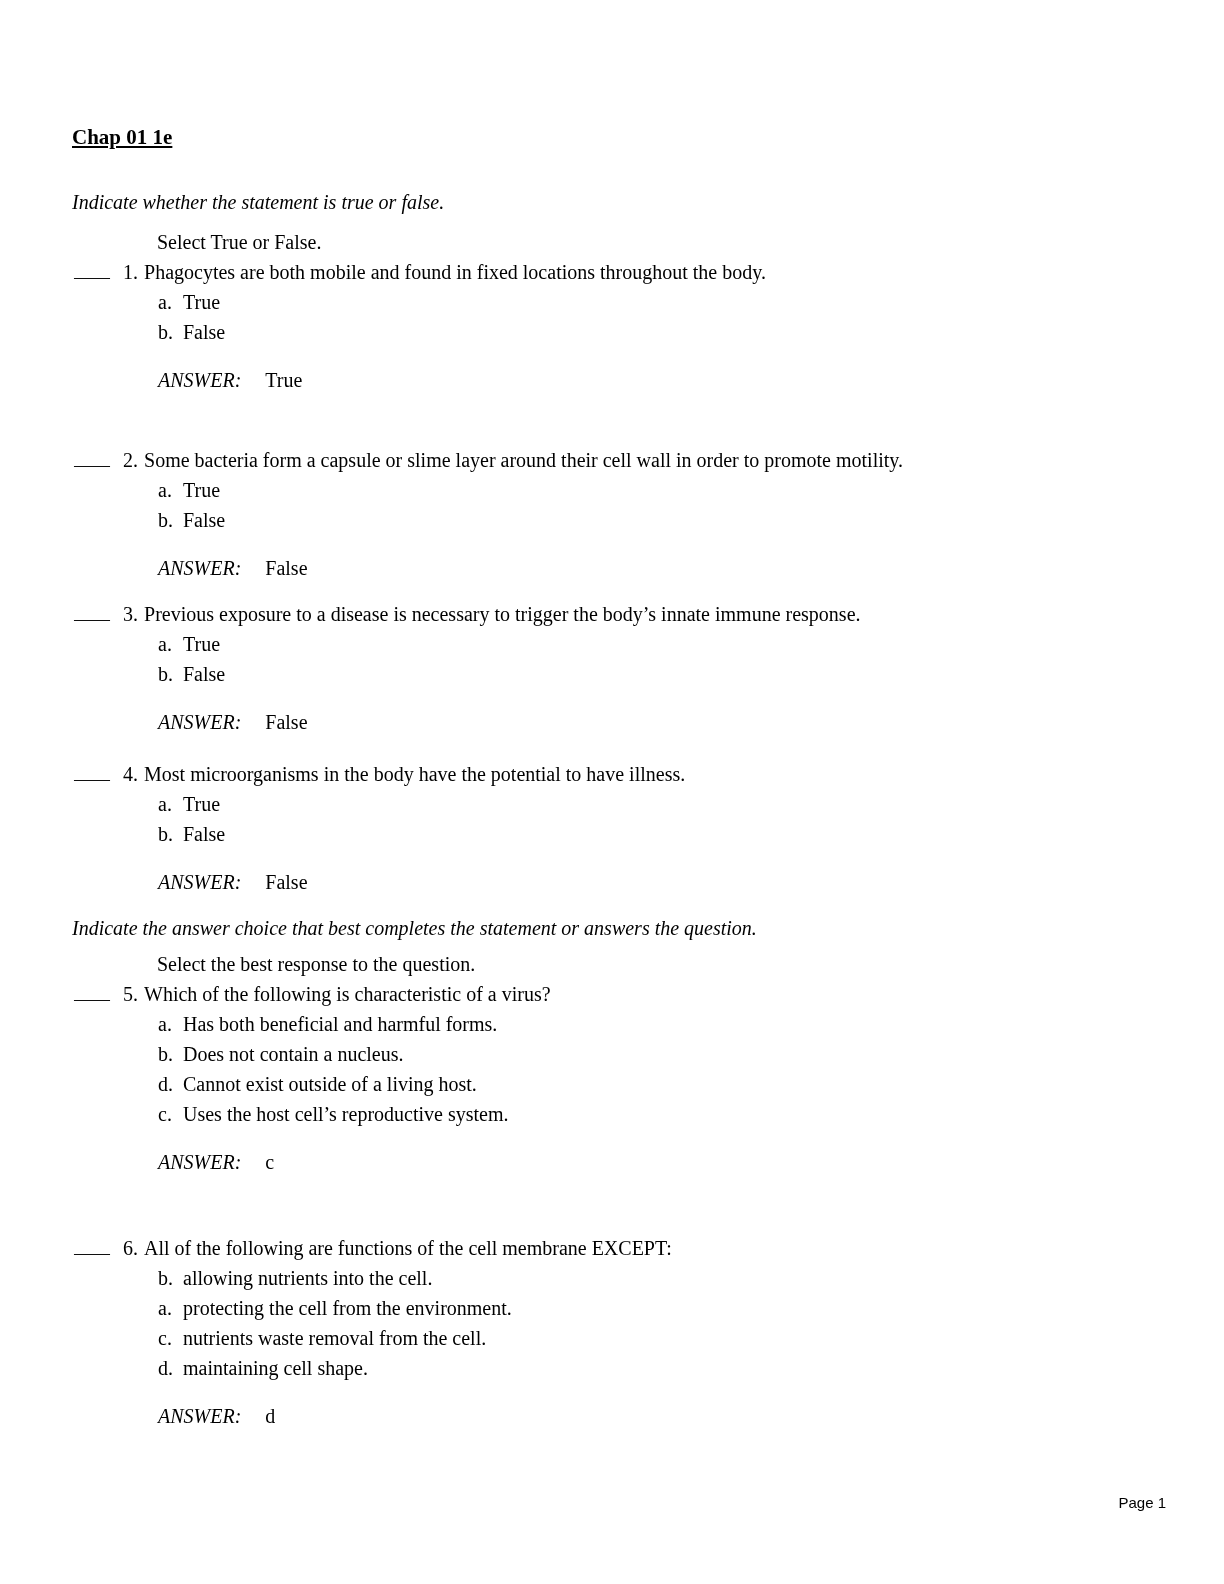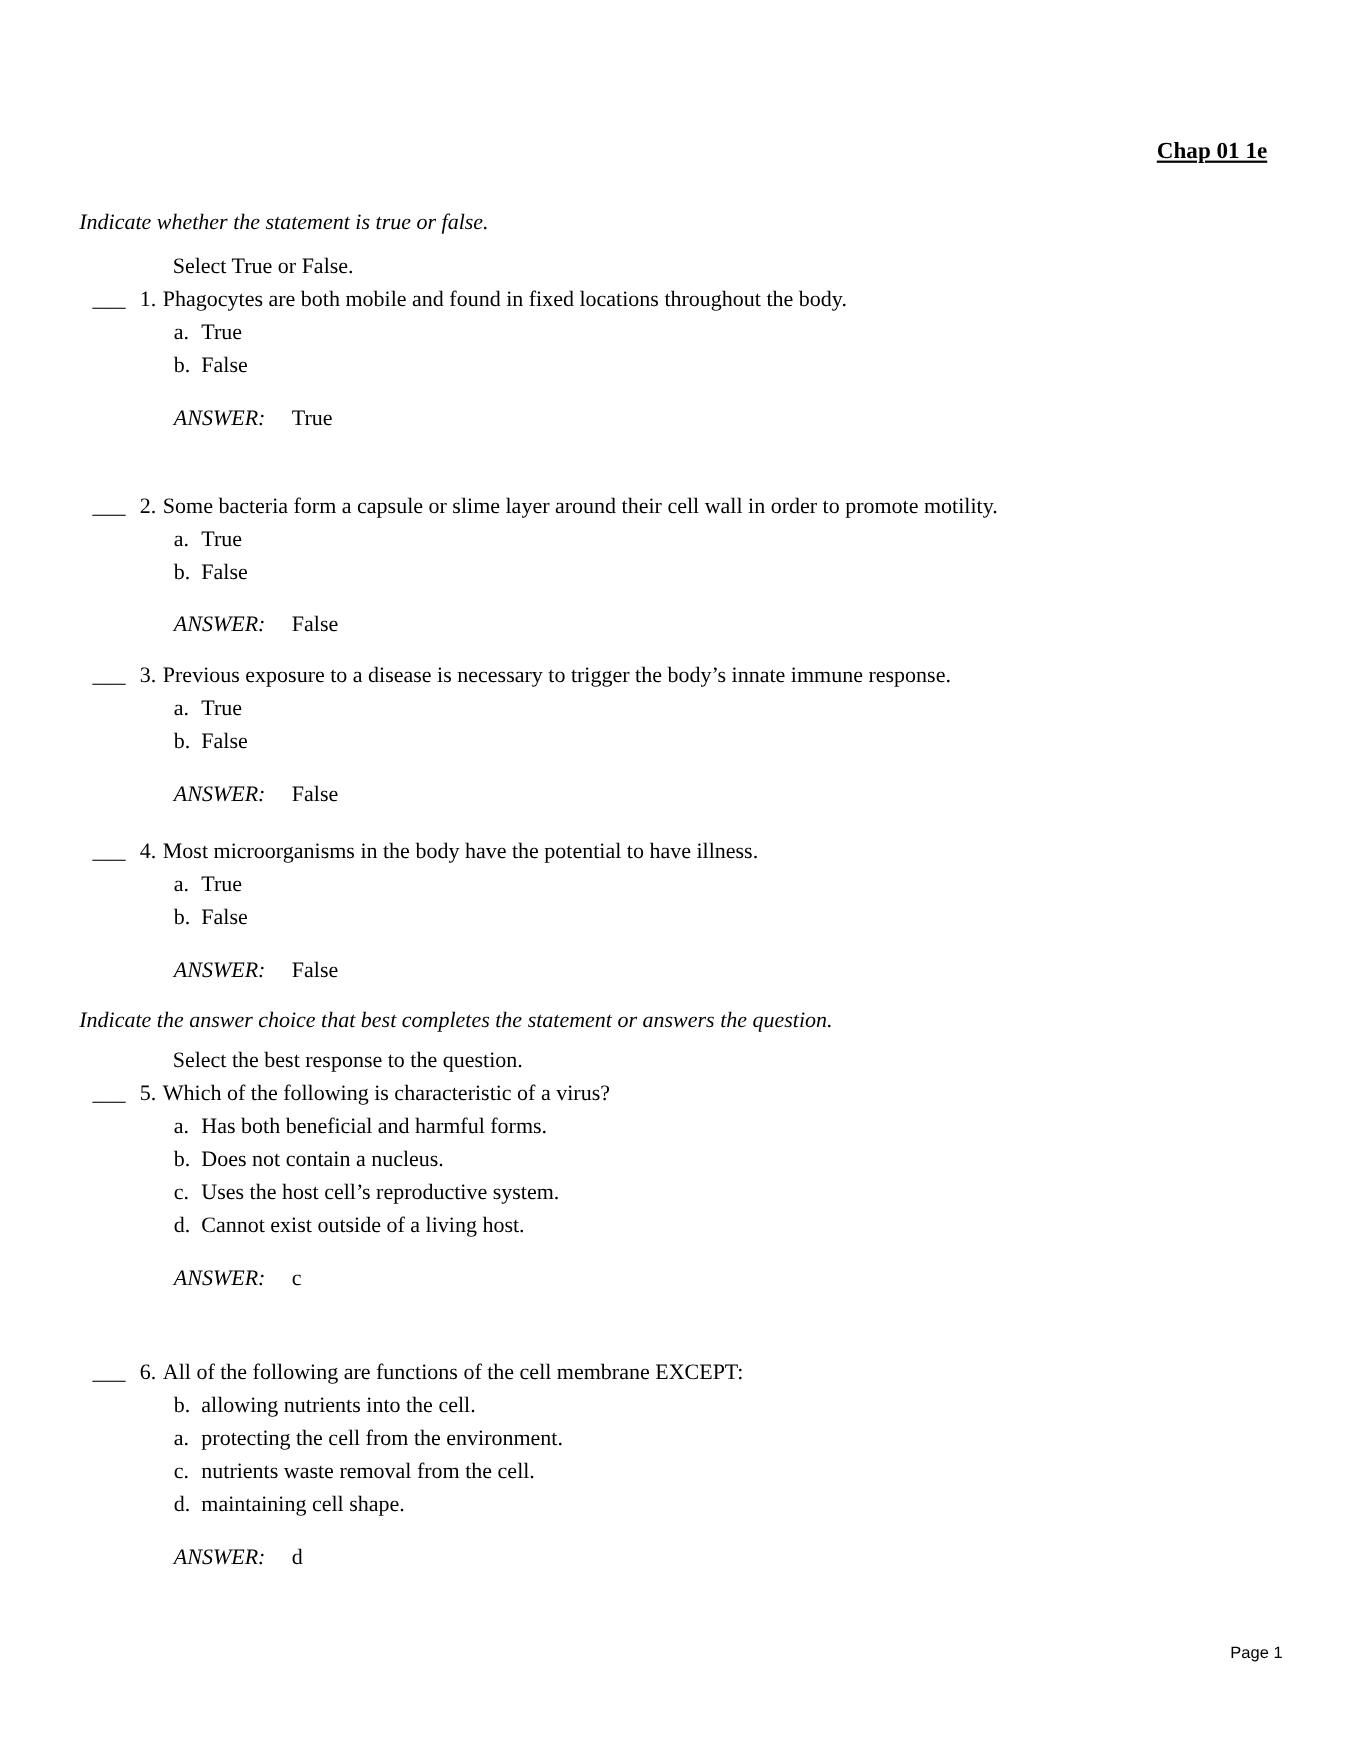--- a/index.html
+++ b/index.html
@@ -14,40 +14,40 @@
     font-family: "Liberation Serif", "DejaVu Serif", serif;
     font-size: 20px;
     overflow: hidden;
   }
   .doc-title {
     margin: 0;
     font-size: 21px;
     font-weight: bold;
     text-decoration: underline;
     line-height: 30px;
-    text-align: right;
   }
   .instr {
     margin: 35px 0 0 0;
     font-style: italic;
     line-height: 30px;
   }
   .instr.second { margin-top: 16px; }
   .subinstr {
     margin: 10px 0 0 85px;
     line-height: 30px;
   }
   .subinstr.second { margin-top: 6px; }
   .question { margin: 0; }
   .q-line { display: flex; line-height: 30px; }
   .blank {
     flex: none;
-    margin-left: 12px;
+    margin-left: 2px;
     letter-spacing: 0px;
     white-space: pre;
+    font-family: Liberation Mono, monospace;
   }
   .q-num { flex: none; margin-left: 13px; }
   .q-text { margin-left: 6px; }
   .choice {
     margin-left: 86px;
     line-height: 30px;
   }
   .c-letter { display: inline-block; min-width: 25px; }
   .answer-line {
     margin: 18px 0 0 86px;
@@ -125,22 +125,22 @@
   <p class="subinstr second">Select the best response to the question.</p>
 
   <div class="question">
     <div class="q-line">
       <span class="blank">___</span>
       <span class="q-num">5.</span>
       <span class="q-text">Which of the following is characteristic of a virus?</span>
     </div>
     <div class="choice"><span class="c-letter">a.</span><span>Has both beneficial and harmful forms.</span></div>
     <div class="choice"><span class="c-letter">b.</span><span>Does not contain a nucleus.</span></div>
+    <div class="choice"><span class="c-letter">d.</span><span>Cannot exist outside of a living host.</span></div>
     <div class="choice"><span class="c-letter">c.</span><span>Uses the host cell’s reproductive system.</span></div>
-    <div class="choice"><span class="c-letter">d.</span><span>Cannot exist outside of a living host.</span></div>
     <div class="answer-line"><span class="answer-label">ANSWER:</span><span class="answer-value">c</span></div>
   </div>
 
   <div class="question mt-q6">
     <div class="q-line">
       <span class="blank">___</span>
       <span class="q-num">6.</span>
       <span class="q-text">All of the following are functions of the cell membrane EXCEPT:</span>
     </div>
     <div class="choice"><span class="c-letter">b.</span><span>allowing nutrients into the cell.</span></div>

